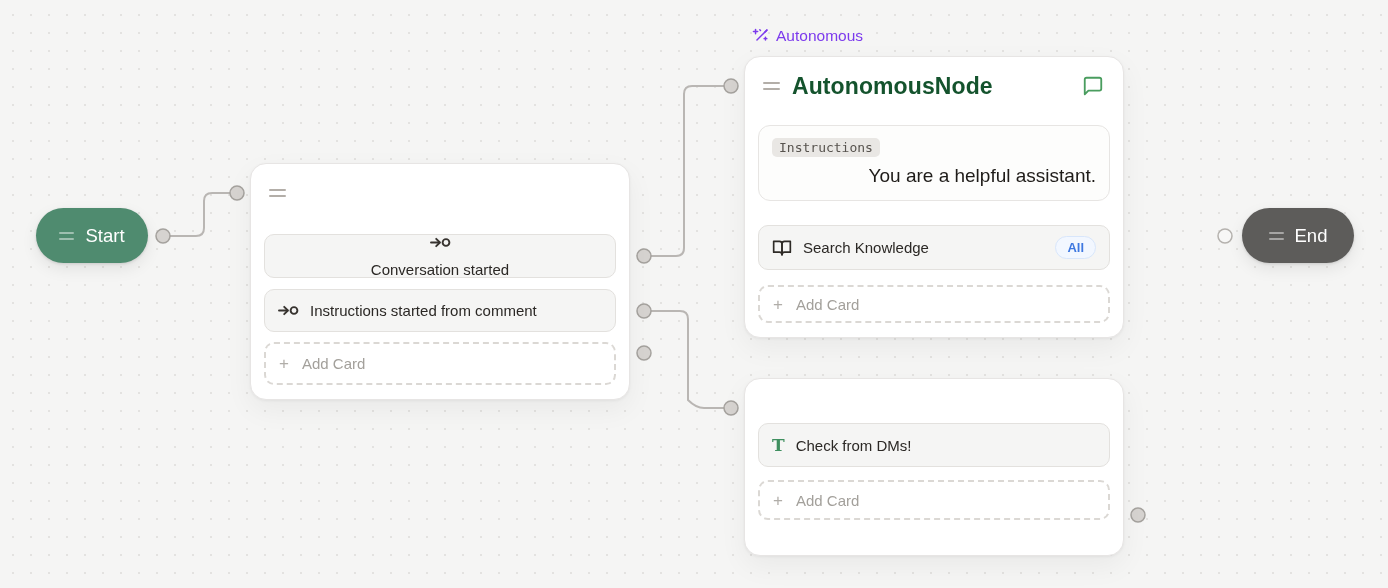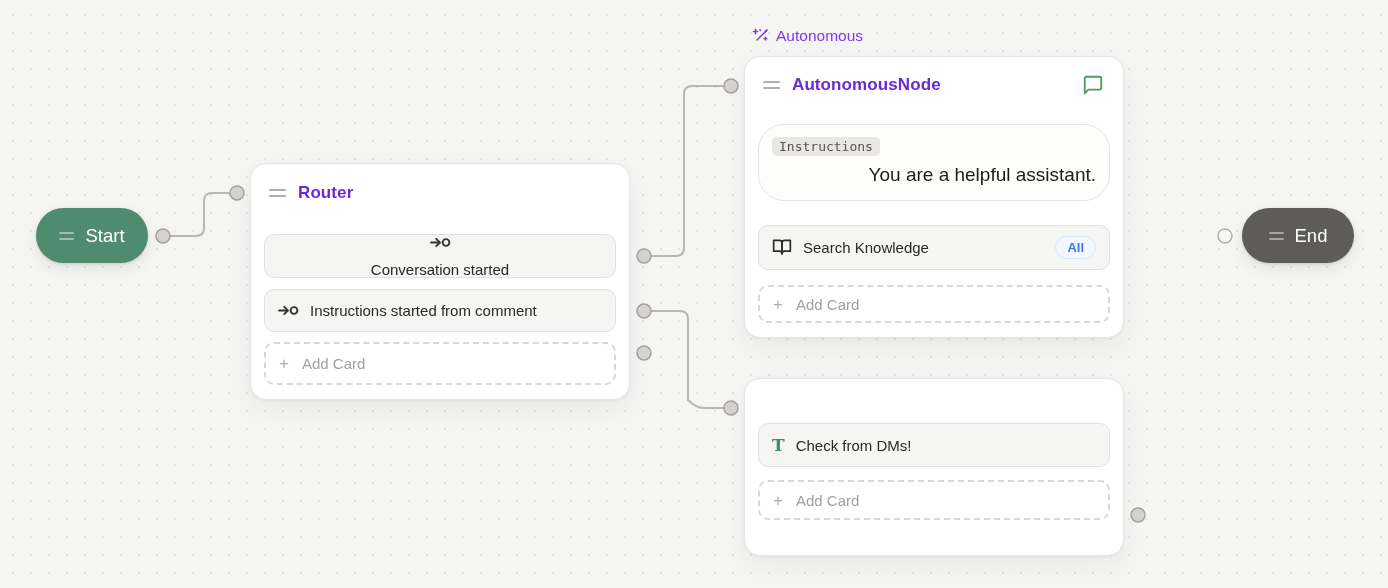--- a/index.html
+++ b/index.html
@@ -28,21 +28,21 @@
     display: flex;
     flex-direction: column;
   }
   .node-header {
     display: flex; align-items: center; gap: 12px;
     height: 26px; padding: 0 5px;
   }
   .drag-handle { display: flex; flex-direction: column; gap: 4px; width: 17px; cursor: grab; }
   .drag-handle i { display: block; height: 2px; border-radius: 2px; background: #b3aea8; }
   .node-title {
-    font-size: 17px; font-weight: 700; color: #6d28d9; letter-spacing: 0.1px;
+    font-size: 23px; font-weight: 700; color: #14532d; letter-spacing: 0.1px;
     flex: 1 1 auto; white-space: nowrap;
   }
   .header-icon-btn { display: flex; align-items: center; justify-content: center; width: 24px; height: 24px; cursor: pointer; }
   .card {
     display: flex; align-items: center; gap: 11px;
     background: #f5f5f4;
     border: 1px solid #e3e1de;
     border-radius: 10px;
     padding: 0 13px;
     font-size: 15px; color: #2b2825;
@@ -135,21 +135,20 @@
     </span>
   <span class="pill-label">Start</span>
 </div>
 
 <div class="node" style="left:250px; top:163px; width:380px; height:237px;">
   <div class="node-header">
     <span class="drag-handle">
         <i></i>
         <i></i>
       </span>
-    <span class="node-title">Router</span>
   </div>
   <div class="spacer" style="height:28px;"></div>
   <div class="card" style="height:44px;flex-direction:column;">
     <span style="display:flex;">
       <svg width="21" height="15" viewBox="0 0 21 15" fill="none" stroke="#37332f" stroke-width="1.9" stroke-linecap="round" stroke-linejoin="round">
         <line x1="1" y1="7.5" x2="9.5" y2="7.5"></line>
         <path d="M6.2 3.8 L9.9 7.5 L6.2 11.2"></path>
         <circle cx="16" cy="7.5" r="3.4"></circle>
       </svg>
     </span>
@@ -195,21 +194,21 @@
         <i></i>
       </span>
     <span class="node-title">AutonomousNode</span>
     <span class="header-icon-btn">
       <svg width="22" height="22" viewBox="0 0 24 24" fill="none" stroke="#4a9d5f" stroke-width="2" stroke-linecap="round" stroke-linejoin="round">
         <path d="M21 15a2 2 0 0 1-2 2H7l-4 4V5a2 2 0 0 1 2-2h14a2 2 0 0 1 2 2z"></path>
       </svg>
     </span>
   </div>
   <div class="spacer" style="height:26px;"></div>
-  <div class="instructions-card" style="height:80px;border-radius:26px;">
+  <div class="instructions-card" style="height:80px;">
     <span class="mono-chip">Instructions</span>
     <span class="instructions-text">You are a helpful assistant.</span>
   </div>
   <div class="spacer" style="height:24px;"></div>
   <div class="card tool-card" style="height:48px;justify-content:center;">
     <span style="display:flex;">
       <svg width="20" height="20" viewBox="0 0 24 24" fill="none" stroke="#2e2b27" stroke-width="2" stroke-linecap="round" stroke-linejoin="round">
         <path d="M2 4h7a3 3 0 0 1 3 3v13a3 3 0 0 0-3-3H2z"></path>
         <path d="M22 4h-7a3 3 0 0 0-3 3v13a3 3 0 0 1 3-3h7z"></path>
       </svg>

